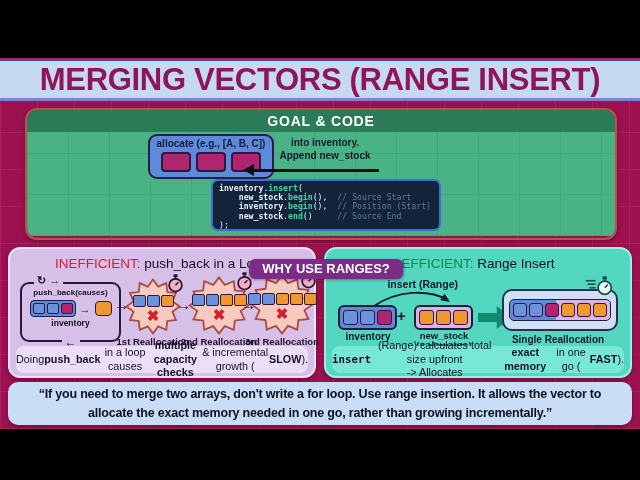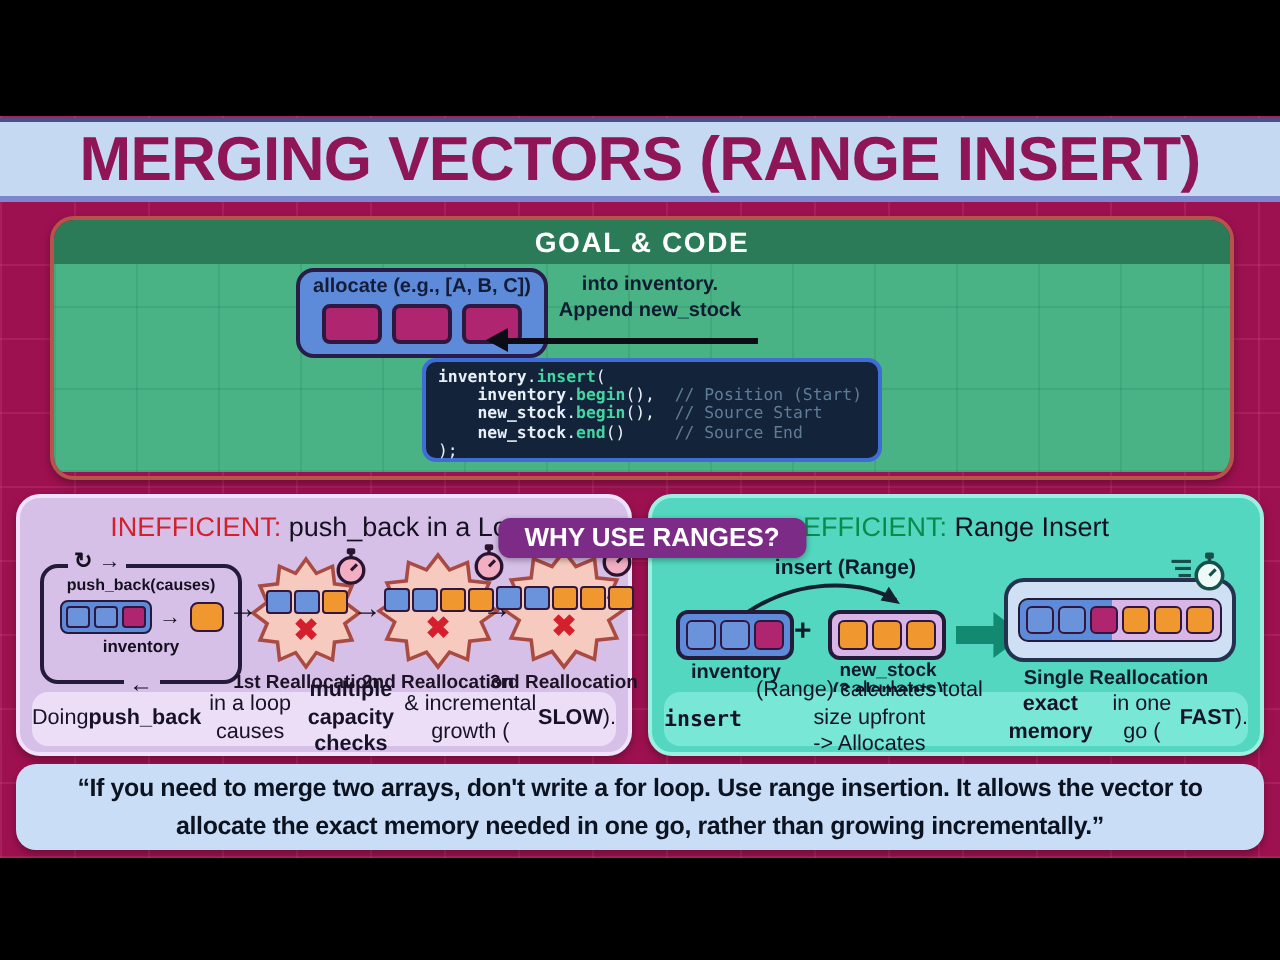--- a/index.html
+++ b/index.html
@@ -147,22 +147,22 @@
               <div class="cell magenta"></div>
             </div>
         </div>
         <div class="append-note">
           <div>into inventory.</div>
           <div>Append new_stock</div>
         </div>
         <div class="harrow"></div>
         <div class="code-block">
             <div class="code-line"><span class="tok-id">inventory</span><span class="tok-p">.</span><span class="tok-fn">insert</span><span class="tok-p">(</span></div>
+            <div class="code-line"><span class="tok-id">    new_stock</span><span class="tok-p">.</span><span class="tok-fn">begin</span><span class="tok-p">(),</span><span class="tok-cm">  // Source Start</span></div>
             <div class="code-line"><span class="tok-id">    inventory</span><span class="tok-p">.</span><span class="tok-fn">begin</span><span class="tok-p">(),</span><span class="tok-cm">  // Position (Start)</span></div>
-            <div class="code-line"><span class="tok-id">    new_stock</span><span class="tok-p">.</span><span class="tok-fn">begin</span><span class="tok-p">(),</span><span class="tok-cm">  // Source Start</span></div>
             <div class="code-line"><span class="tok-id">    new_stock</span><span class="tok-p">.</span><span class="tok-fn">end</span><span class="tok-p">()</span><span class="tok-cm">     // Source End</span></div>
             <div class="code-line"><span class="tok-p">);</span></div>
           </div>
       </div>
     </section>
 
     <div class="badge">
       <span>WHY USE RANGES?</span>
     </div>
 

